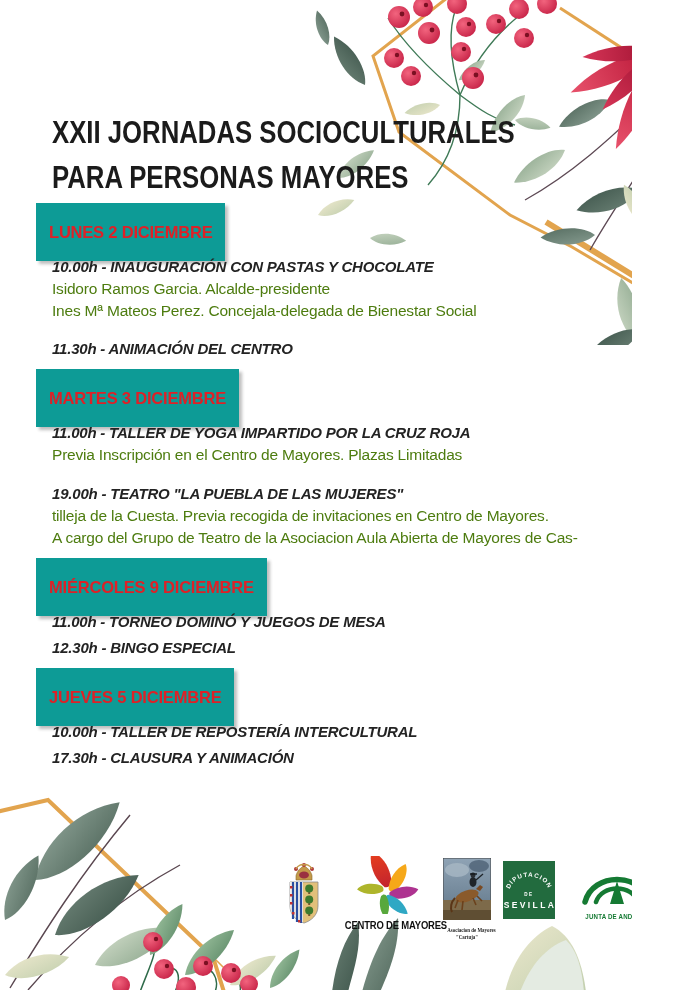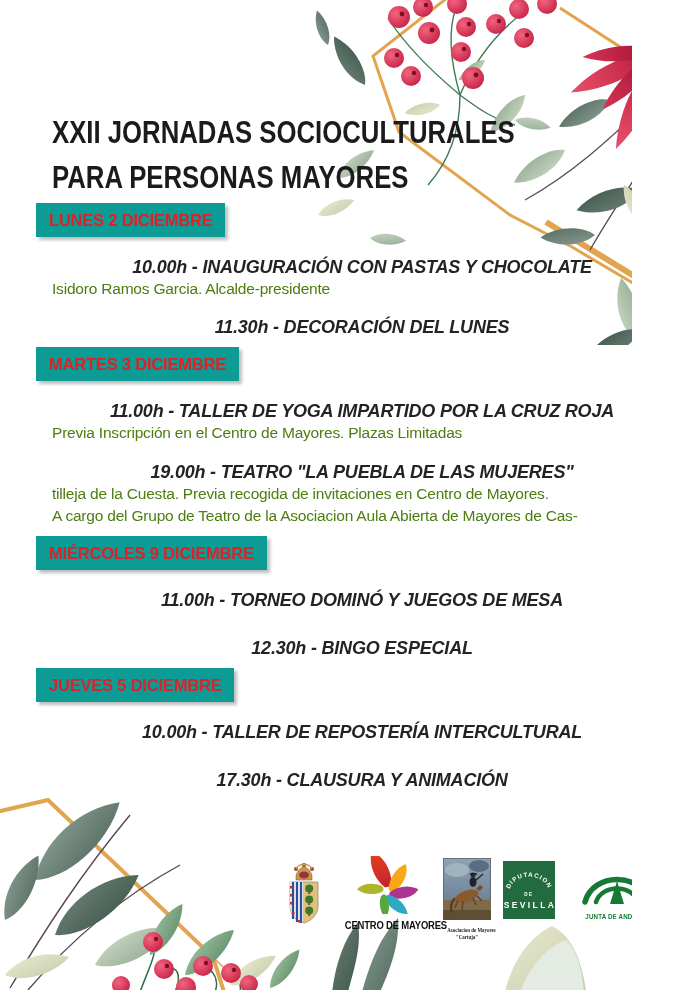--- a/index.html
+++ b/index.html
@@ -13,35 +13,35 @@
 
   .title{
     position:absolute;left:52px;top:110px;
     font-size:31px;font-weight:bold;color:#1b1b1b;line-height:45px;
     transform:scaleX(0.83);transform-origin:left top;white-space:nowrap;letter-spacing:0;
   }
 
   .content{position:absolute;left:52px;top:203px;width:620px;}
   .banner{
     display:inline-block;margin-left:-16px;height:34px;line-height:34px;
-    padding:0 13px;background:#0d9b96;color:#de2127;
+    padding:12px 13px;background:#0d9b96;color:#de2127;
     font-size:16.5px;font-weight:bold;letter-spacing:-0.2px;
     box-shadow:3px 3px 3px rgba(40,40,40,0.30);
     white-space:nowrap;
   }
   .banner-row{height:34px;}
   p{margin:0;}
   .time{
-    font-size:18px;font-weight:bold;font-style:italic;line-height:22px;
-    letter-spacing:-0.2px;white-space:nowrap;text-align:center;
+    font-size:15px;font-weight:bold;font-style:italic;line-height:22px;
+    letter-spacing:-0.2px;white-space:nowrap;
   }
   .detail{
     font-size:15.5px;line-height:22px;letter-spacing:-0.2px;white-space:nowrap;color:#4d7c0f;
   }
-  .mt19{margin-top:19px;}.mt18{margin-top:26px;}.mt17{margin-top:17px;}
+  .mt19{margin-top:19px;}.mt18{margin-top:4px;}.mt17{margin-top:17px;}
   .mt16{margin-top:16px;}.mt9{margin-top:9px;}
 
   .logos{position:absolute;left:0;top:0;width:700px;height:0;}
   .logo{position:absolute;text-align:center;}
   .logo-escudo{left:285px;top:860px;width:38px;}
   .logo-centro{left:340px;top:856px;width:97px;}
   .logo-centro .label{
     margin-top:1px;font-size:10.5px;font-weight:800;color:#101010;white-space:nowrap;
     transform:scaleX(0.9);transform-origin:center top;letter-spacing:-0.2px;
   }
@@ -239,21 +239,22 @@
   <div class="title">
     <div>XXII JORNADAS SOCIOCULTURALES</div>
     <div>PARA PERSONAS MAYORES</div>
   </div>
 
   <div class="content">
 
     <div class="banner-row"><span class="banner">LUNES 2 DICIEMBRE</span></div>
     <p class="time mt19">10.00h - INAUGURACIÓN CON PASTAS Y CHOCOLATE</p>
     <p class="detail">Isidoro Ramos Garcia. Alcalde-presidente</p>
-    <p class="time mt16">11.30h - DECORACIÓN DEL LUNES</p>
+    <p class="detail">Ines Mª Mateos Perez. Concejala-delegada de Bienestar Social</p>
+    <p class="time mt16">11.30h - ANIMACIÓN DEL CENTRO</p>
 
     <div class="banner-row mt9"><span class="banner">MARTES 3 DICIEMBRE</span></div>
     <p class="time mt19">11.00h - TALLER DE YOGA IMPARTIDO POR LA CRUZ ROJA</p>
     <p class="detail">Previa Inscripción en el Centro de Mayores. Plazas Limitadas</p>
     <p class="time mt17">19.00h - TEATRO "LA PUEBLA DE LAS MUJERES"</p>
     <p class="detail">tilleja de la Cuesta. Previa recogida de invitaciones en Centro de Mayores.</p>
     <p class="detail">A cargo del Grupo de Teatro de la Asociacion Aula Abierta de Mayores de Cas-</p>
 
     <div class="banner-row mt9"><span class="banner">MIÉRCOLES 9 DICIEMBRE</span></div>
     <p class="time mt19">11.00h - TORNEO DOMINÓ Y JUEGOS DE MESA</p>

